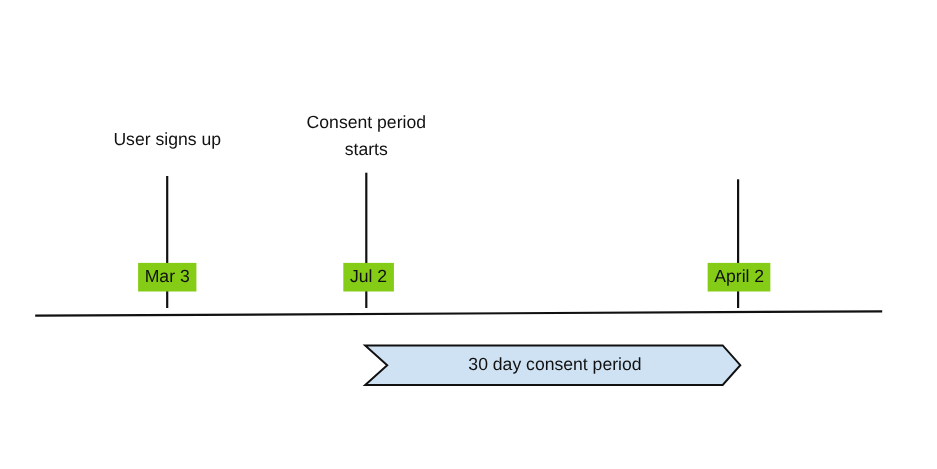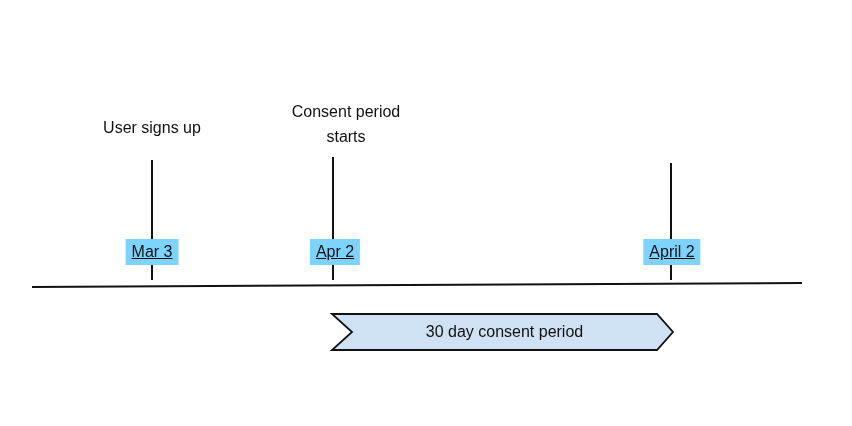--- a/index.html
+++ b/index.html
@@ -26,34 +26,33 @@
   .event-label {
     position: absolute;
     width: 220px;
     text-align: center;
     font-size: 16px;
     line-height: 25px;
     white-space: pre-line;
     color: #111111;
   }
   .event-label.user    { left: 42px;  top: 115px; }
-  .event-label.consent { left: 236px; top: 99px;  }
+  .event-label.consent { left: 223px; top: 99px;  }
   .event-label.play    { left: 561px; top: 101px; }
   .date-badge {
     position: absolute;
     top: 239px;
     transform: translateX(-50%);
-    background: #7dd3fc;
+    background: #84cc16;
     color: #111111;
     font-size: 16px;
     line-height: 26px;
     height: 26px;
     padding: 0 6px;
     white-space: nowrap;
-    text-decoration: underline;
   }
   .date-badge.mar { left: 152px; }
   .date-badge.apr { left: 335px; }
   .date-badge.may { left: 672px; }
   .banner-label {
     position: absolute;
     left: 352px;
     top: 314px;
     width: 305px;
     height: 36px;
@@ -79,18 +78,18 @@
     <line x1="32" y1="287" x2="802" y2="283" stroke="#111111" stroke-width="2"></line>
 
     <polygon points="332,314 657,314 673,332 657,350 332,350 352,332" stroke-width="1.8" stroke-linejoin="miter" stroke="#111111" fill="#cfe2f3"></polygon>
   </svg>
 
   <div class="event-label user">User signs up</div>
   <div class="event-label consent">Consent period
 starts</div>
 
   <div class="date-badge mar">Mar 3</div>
-  <div class="date-badge apr">Apr 2</div>
+  <div class="date-badge apr">Jul 2</div>
   <div class="date-badge may">April 2</div>
 
   <div class="banner-label">30 day consent period</div>
 
 </div>
 
 </body></html>

